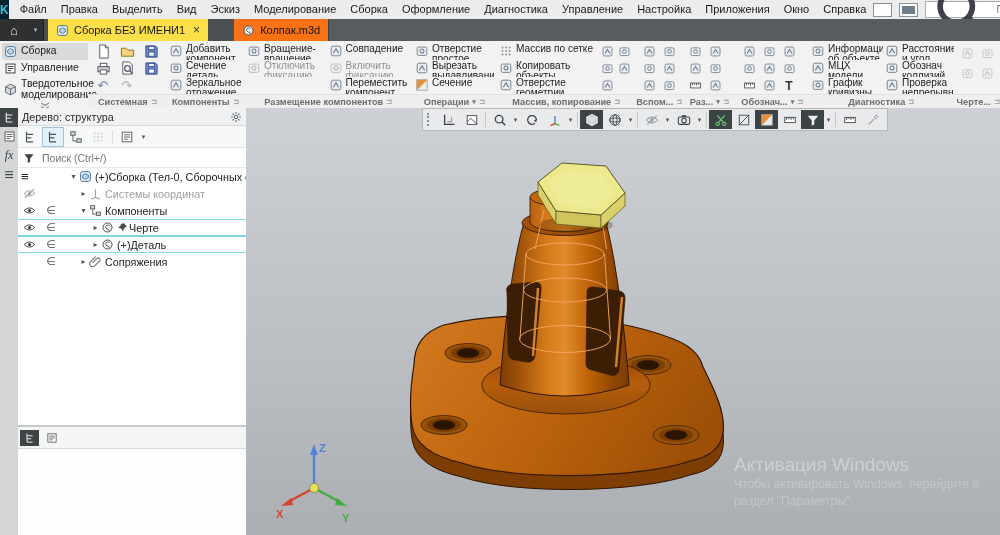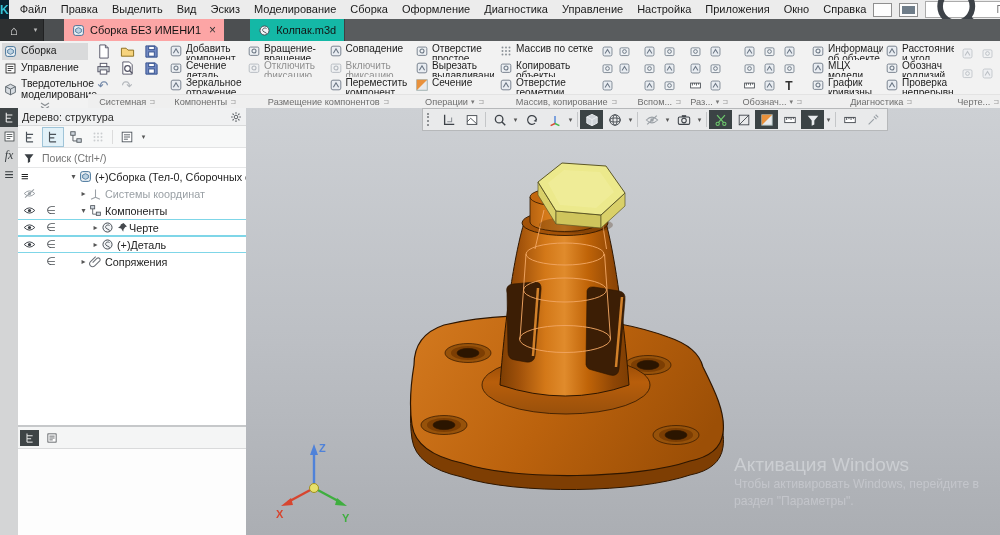--- a/index.html
+++ b/index.html
@@ -16,39 +16,39 @@
 .vwbtn{width:17px;height:12px;border:1px solid #8f8f8f;background:#fdfdfd;position:relative;}
 .vwbtn.filled::after{content:"";position:absolute;left:2px;top:2px;right:2px;bottom:2px;background:#6f7d89;}
 #cmd-search{display:flex;align-items:center;gap:4px;width:200px;height:15px;border:1px solid #ababab;
   background:#fff;padding:0 4px;}
 #cmd-search input{border:0;outline:0;flex:1;font-size:10px;color:#555;background:transparent;font-family:inherit;}
 
 #tabbar{position:absolute;left:0;top:19px;width:1000px;height:22px;background:#4c4f51;display:flex;align-items:stretch;}
 .home{width:28px;background:#2e3031;color:#e8e8e8;display:flex;align-items:center;justify-content:center;font-size:13px;}
 .homecaret{width:15px;background:#2e3031;color:#b8b8b8;display:flex;align-items:center;justify-content:center;font-size:7px;border-right:1px solid #202122;}
 .tab{display:flex;align-items:center;gap:5px;padding:0 8px;font-size:11px;color:#141414;white-space:nowrap;}
-.tab.active{background:#fca5a5;margin-left:20px;}
-.tab.inactive{background:#14b8a6;border-right:1px solid #3e4042;margin-left:26px;}
+.tab.active{background:#fde047;margin-left:4px;}
+.tab.inactive{background:#f97316;border-right:1px solid #3e4042;margin-left:26px;}
 .tab.inactive + .tab.inactive{margin-left:0;}
 .tabclose{font-size:12px;color:#333;margin-left:3px;}
 .tabfill{flex:1;background:#595c5e;}
 .ticon{width:13px;height:13px}
 
 #ribbon{position:absolute;left:0;top:41px;width:1000px;height:67px;background:#f2f2f2;
   border-bottom:1px solid #b4b6b8;display:flex;}
 .rsep{width:1px;background:#dadada;margin:2px 0;}
 .modes{width:86px;flex:none;padding:2px 0 0 2px;font-size:10.4px;display:flex;flex-direction:column;}
 .mode{display:flex;align-items:center;gap:4px;padding:2px 2px;line-height:10.6px;}
 .mode.active{background:#d9dadb;}
 .mode svg{width:13px;height:13px;flex:none;}
 .chev{margin-top:auto;height:11px;display:flex;justify-content:center;align-items:center;}
 .rgroup{display:flex;flex-direction:column;flex:none;}
 .rg-body{flex:1;padding:2px 2px 0 3px;overflow:hidden;}
 .rg-foot{height:13px;display:flex;align-items:center;justify-content:center;gap:3px;
-  font-size:9.2px;color:#6e6e6e;background:#efefef;border-top:1px solid #e3e3e3;white-space:nowrap;overflow:hidden;}
+  font-size:9.2px;color:#6e6e6e;background:#efefef;border-top:1px solid #e3e3e3;white-space:nowrap;overflow:hidden;font-weight:bold;}
 .pin{font-size:7px;color:#9a9a9a;transform:rotate(90deg);}
 .fcaret{font-size:7px;color:#777;}
 .sysgrid{display:grid;grid-template-columns:repeat(3,24px);grid-auto-rows:17px;justify-items:center;align-items:center;}
 .ic20 svg{width:15px;height:15px;}
 .arrowg{font-size:13px;line-height:13px;color:#7187a8;}
 .arrowg.dim{color:#b2b6bb;}
 .rbtn{display:flex;gap:3px;align-items:flex-start;height:17px;overflow:hidden;}
 .rbtn svg{width:14px;height:14px;flex:none;margin-top:1px;}
 .rbtn .lbl{font-size:10.1px;line-height:10.1px;color:#1c1c1c;padding-top:1px;}
 .rbtn.dis{opacity:.48;}

